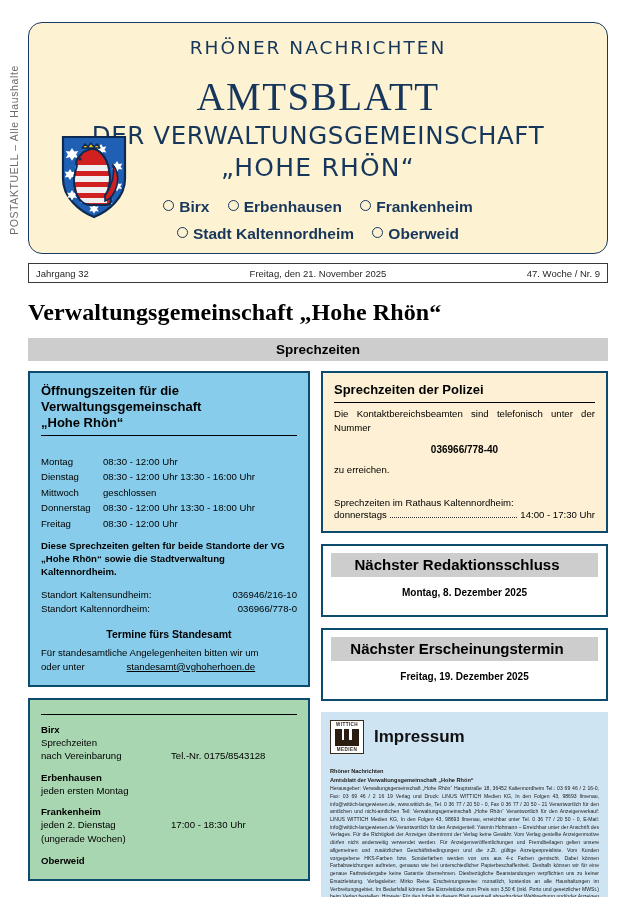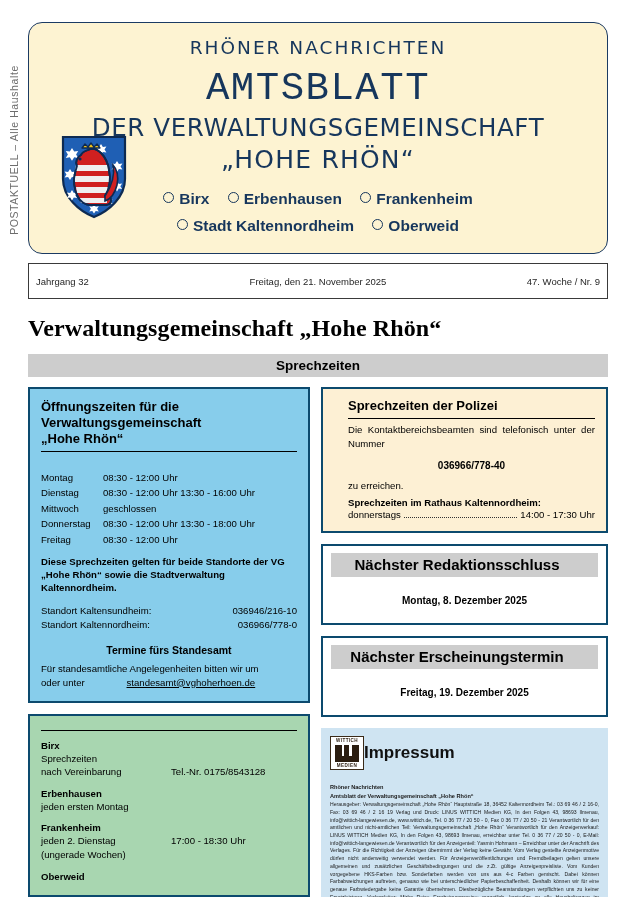--- a/index.html
+++ b/index.html
@@ -65,25 +65,25 @@
     text-align: center;
     color: #16365c;
   }
   .mast-l1 {
     font-family: "DejaVu Sans", sans-serif;
     font-size: 18.5px;
     letter-spacing: 2.0px;
     font-weight: 400;
   }
   .mast-l2 {
-    font-family: Liberation Mono, monospace;
+    font-family: Liberation Serif, serif;
     font-size: 39px;
     letter-spacing: 1.5px;
     line-height: 1.08;
-    margin-top: 10px;
+    margin-top: 18px;
   }
   .mast-l3 {
     font-family: "DejaVu Sans", sans-serif;
     font-size: 24.5px;
     letter-spacing: 0.6px;
     margin-top: 3px;
   }
   .mast-l4 {
     font-family: "DejaVu Sans", sans-serif;
     font-size: 25px;
@@ -106,21 +106,21 @@
     border: 1.6px solid #16365c;
     border-radius: 50%;
     margin-right: 5px;
     vertical-align: 1px;
   }
 
   
   .issuebar {
     margin-top: 9px;
     border: 1.2px solid #3a3a3a;
-    height: 36px;
+    height: 20px;
     display: flex;
     align-items: center;
     font-size: 9.5px;
     color: #262626;
     padding: 0 7px;
     box-sizing: border-box;
   }
   .issuebar .l { flex: 1; text-align: left; }
   .issuebar .c { flex: 1; text-align: center; }
   .issuebar .r { flex: 1; text-align: right; }
@@ -153,21 +153,21 @@
   }
   .col-left { width: 282px; }
   .col-right { width: 287px; }
 
   .box {
     box-sizing: border-box;
     border: 2px solid #0c4a6e;
   }
   .box-blue { background: #87cdeb; padding: 10px 11px 11px 11px; }
   .box-green { background: #a8d6b0; padding: 10px 11px 12px 11px; }
-  .box-cream { background: #fdf0d4; padding: 9px 11px 11px 25px; }
+  .box-cream { background: #fdf0d4; padding: 9px 11px 11px 11px; }
   .box-white { background: #ffffff; padding: 7px 8px 9px 8px; }
 
   .box-head {
     font-weight: bold;
     font-size: 13px;
     line-height: 1.22;
   }
   .rule {
     border-bottom: 1.2px solid #000;
     margin: 4px 0 0 0;
@@ -232,23 +232,23 @@
     margin-top: 4px;
     text-align: justify;
   }
   .police-number {
     text-align: center;
     font-weight: bold;
     font-size: 10px;
     margin: 8px 0 8px 0;
   }
   .police-sub {
-    font-weight: bold;
-    font-size: 9.6px;
-    margin-top: 4px;
+    font-weight: normal;
+    font-size: 9.6px;
+    margin-top: 20px;
   }
   .dotline {
     display: flex;
     font-size: 9.6px;
     align-items: baseline;
     margin-top: 1px;
   }
   .dotline .dots {
     flex: 1;
     border-bottom: 1.2px dotted #333;
@@ -261,28 +261,29 @@
     background: #cdcdcd;
     text-align: center;
     font-weight: bold;
     font-size: 15px;
     padding: 3px 15px 4px 0;
   }
   .notice-date {
     text-align: center;
     font-weight: bold;
     font-size: 10px;
-    padding: 18px 0 8px 0;
+    padding: 10px 0 8px 0;
   }
 
   
   .imp-wrap { margin-top: 11px; background: #cfe4f2; padding: 8px 9px 9px 9px; }
   .imp-head {
     display: flex;
     align-items: center;
+    gap: 10px;
     margin-bottom: 13px;
   }
   .wittich-logo {
     width: 34px;
     height: 34px;
     background: #ffffff;
     border: 1px solid #3a2a18;
     box-sizing: border-box;
     display: flex;
     flex-direction: column;

